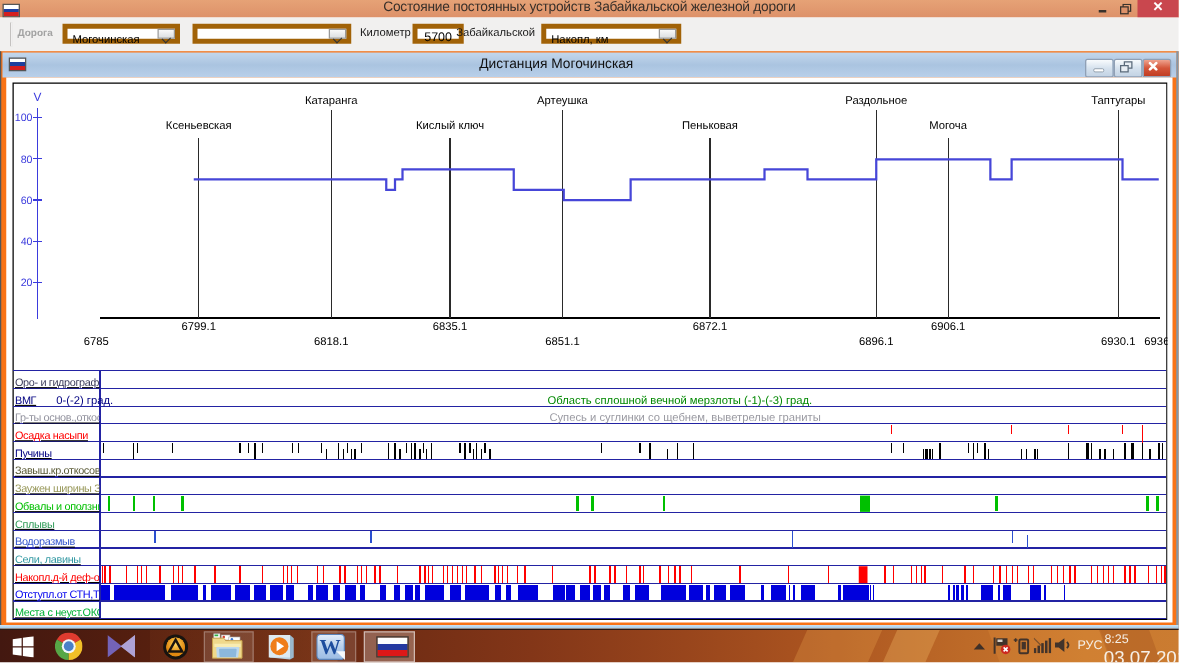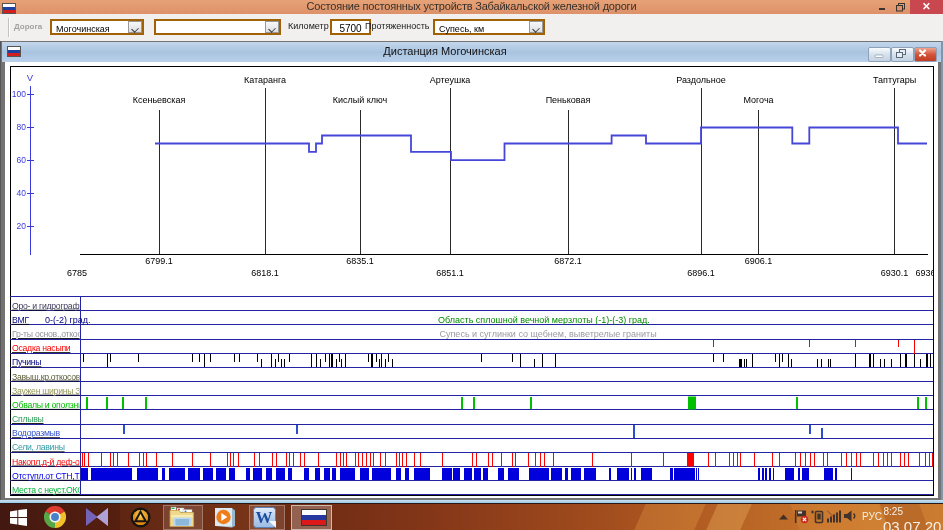--- a/index.html
+++ b/index.html
@@ -4,25 +4,25 @@
 html,body{margin:0;padding:0}
 body{width:943px;height:530px;position:relative;overflow:hidden;font-family:"Liberation Sans",sans-serif;background:#fff}
 .abs{position:absolute}
 #titlebar{left:0;top:0;width:943px;height:14px;background:linear-gradient(#e6a276,#dd9169)}
 #titletext{left:0;top:0;width:943px;text-align:center;font-size:11px;color:#38302a;letter-spacing:-0.2px}
 #flag1{left:2px;top:3px;width:12px;height:9px}
 #tmin{left:879px;top:8px;width:6px;height:2px;background:#3a322c}
 #tclose{left:910px;top:0;width:33px;height:14px;background:#c9474e;color:#fff;text-align:center;font-size:10.5px;line-height:13px;font-weight:bold}
 #toolbar{left:0;top:14px;width:943px;height:27px;background:#f1f0ef;border-bottom:1px solid #d8d6d4}
 .tlabel{top:21px;font-size:9px;font-weight:normal;color:#1a1a1a}
-.combo{top:19px;height:16px;background:#fff;border:2px solid #a16207;box-sizing:border-box;font-size:9px;color:#000}
+.combo{top:19px;height:16px;background:#fff;border:4px solid #a16207;box-sizing:border-box;font-size:9px;color:#000}
 .combo .tx{position:absolute;left:4px;top:3px;white-space:nowrap}
 .combo .btn{position:absolute;right:0px;top:0px;bottom:0px;width:14px;background:linear-gradient(#f8f8f8,#dddfe2);border:1px solid #999;box-sizing:border-box}
 .combo .btn:after{content:"";position:absolute;left:3px;top:4px;width:5px;height:5px;border-left:1.5px solid #333;border-bottom:1.5px solid #333;transform:rotate(-45deg) scale(1,.8)}
-#mdi{left:0;top:41px;width:943px;height:463px;background:#737373}
+#mdi{left:0;top:41px;width:943px;height:463px;background:#f97316}
 #innertitle{left:2px;top:1px;width:939px;height:20px;background:linear-gradient(#c3d7ec,#aac4e0 50%,#b9d0ea)}
 #innertitletext{left:0;top:4px;width:890px;text-align:center;font-size:11px;color:#111}
 #flag2{left:7px;top:5px;width:12px;height:9px}
 .wbtn{top:6px;width:21px;height:13px;border:1px solid #90a0b5;border-radius:2px;background:linear-gradient(#f8fbfd,#d6e2ee 50%,#c3d3e4)}
 #content{left:5px;top:21px;width:933px;height:436px;background:#fff}
 #taskbar{left:0;top:504px;width:943px;height:26px;background:linear-gradient(90deg,#431810 0%,#58200f 14%,#6b2a13 30%,#833618 45%,#98451c 58%,#ac5520 70%,#bd6a28 82%,#c9782e 92%,#cb7c31 100%)}
 .tbtn{top:505px;height:25px;border:1px solid rgba(255,255,255,0.28);background:rgba(255,255,255,0.12);box-sizing:border-box}
 .tray{color:#fff;font-size:10px}
 .flagicon{background:linear-gradient(#fff 33%,#1e3f9e 33%,#1e3f9e 66%,#d41e1e 66%);border:1px solid #555}
 </style></head>
@@ -44,23 +44,23 @@
     <span class="tx">Могочинская</span>
     <span class="btn"></span>
   </div>
 <div class="abs combo" style="left:154px;width:127px">
     <span class="btn"></span>
   </div>
 <div class="abs tlabel" style="left:288px">Километр</div>
 <div class="abs combo" style="left:330px;width:41px;text-align:center;font-size:10px">
     <span style="position:absolute;left:0;right:0;top:2px">5700</span>
   </div>
-<div class="abs tlabel" style="left:365px">Протяженность</div>
+<div class="abs tlabel" style="left:365px">Забайкальской</div>
 <div class="abs combo" style="left:433px;width:112px">
-    <span class="tx">Супесь, км</span>
+    <span class="tx">Накопл, км</span>
     <span class="btn"></span>
   </div>
 
 <div class="abs" id="mdi">
   <div class="abs" style="left:0;top:0;width:1px;height:463px;background:#555"></div>
   <div class="abs" style="left:941px;top:0;width:2px;height:463px;background:#8296a8"></div>
   <div class="abs" id="innertitle"></div>
   <div class="abs" id="innertitletext">Дистанция Могочинская</div>
   <div class="abs flagicon" id="flag2"></div>
   <div class="abs wbtn" style="left:868px"></div>

